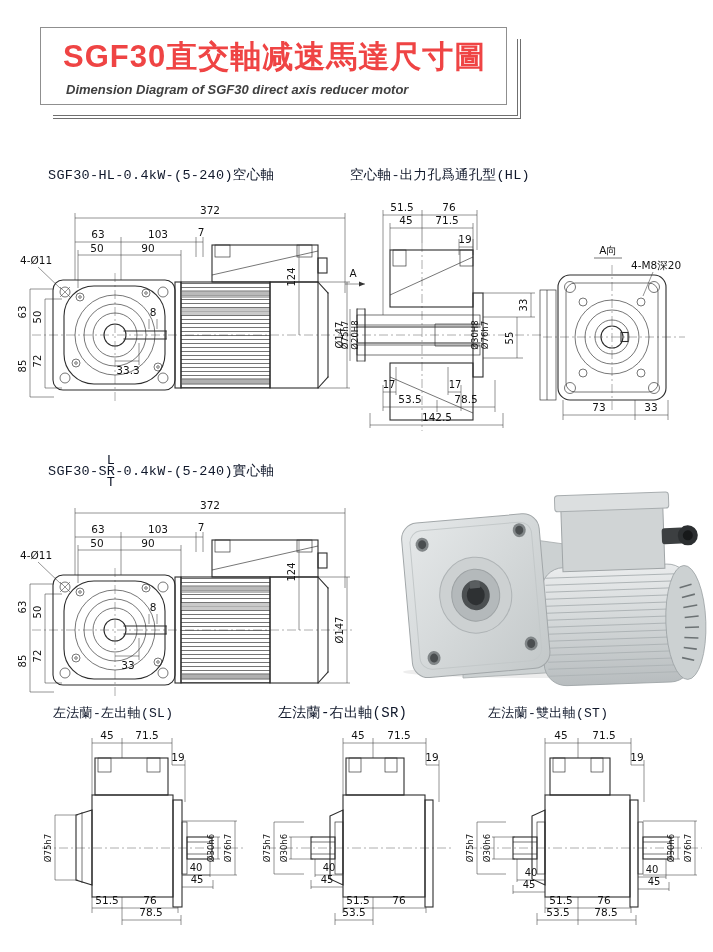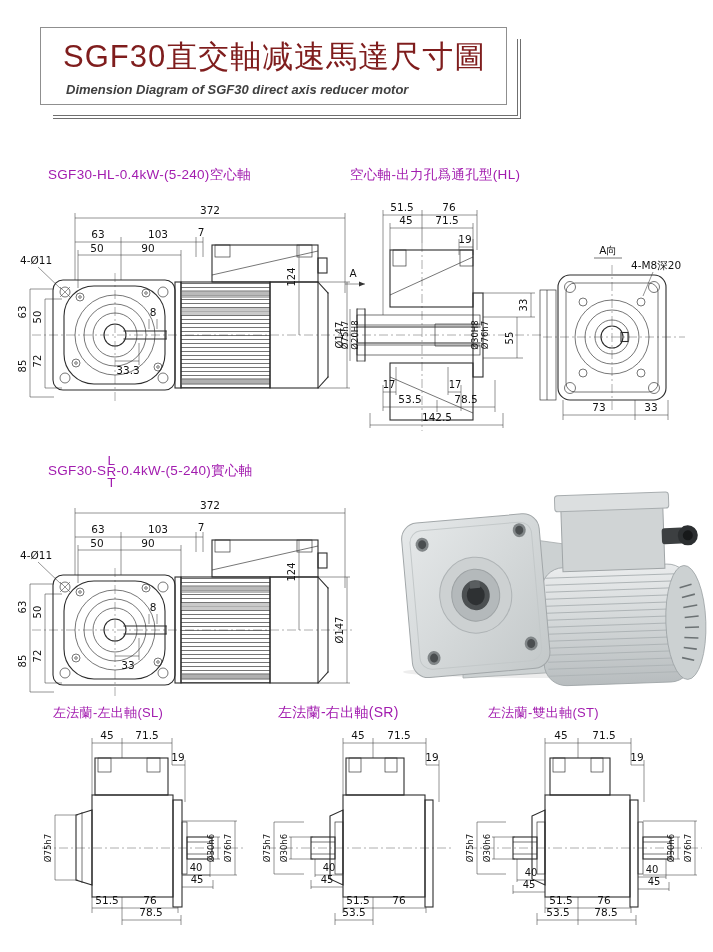--- a/index.html
+++ b/index.html
@@ -2,24 +2,24 @@
 <html><head>
 <meta charset="utf-8">
 <style>
   html,body{margin:0;padding:0;background:#fff;}
   .page{position:relative;width:713px;height:952px;background:#ffffff;overflow:hidden;
         font-family:"Liberation Sans","DejaVu Sans",sans-serif;}
   
   .tbox-outline{position:absolute;left:40px;top:27px;width:465px;height:76px;border:1px solid #8f8f8f;}
   .tbox-shadow{position:absolute;left:53px;top:39px;width:464px;height:76px;
                border-right:4px double #6f6f6f;border-bottom:4px double #6f6f6f;}
-  .title-zh{position:absolute;left:63px;top:36px;font-size:31px;font-weight:400;color:#7f1d1d;letter-spacing:1px;white-space:nowrap;}
+  .title-zh{position:absolute;left:63px;top:36px;font-size:31px;font-weight:700;color:#ef4444;letter-spacing:1px;white-space:nowrap;}
   .title-en{position:absolute;left:66px;top:82px;font-size:13px;font-style:italic;font-weight:bold;color:#404040;white-space:nowrap;}
   
-  .lbl{position:absolute;font-size:13.5px;color:#a21caf;white-space:nowrap;letter-spacing:0.3px;}
+  .lbl{position:absolute;font-size:13.5px;color:#0f172a;white-space:nowrap;letter-spacing:0.3px;font-family:Liberation Mono, monospace;}
   .stack{display:inline-flex;flex-direction:column;align-items:center;vertical-align:middle;line-height:11px;font-size:13.5px;}
   
   svg.draw{position:absolute;overflow:visible;}
   .o{stroke:#2d2d2d;stroke-width:1.1;fill:none;stroke-linecap:square;}
   .t{stroke:#2d2d2d;stroke-width:0.65;fill:none;}
   .d{stroke:#3c3c3c;stroke-width:0.55;fill:none;}
   .cl{stroke:#6a6a6a;stroke-width:0.55;fill:none;stroke-dasharray:9 3 2 3;}
   svg.draw text{font-family:"DejaVu Sans","Liberation Sans",sans-serif;font-size:10.5px;fill:#121212;}
   svg.draw text.sm{font-size:8.5px;}
   svg.draw text.md{font-size:10px;}

